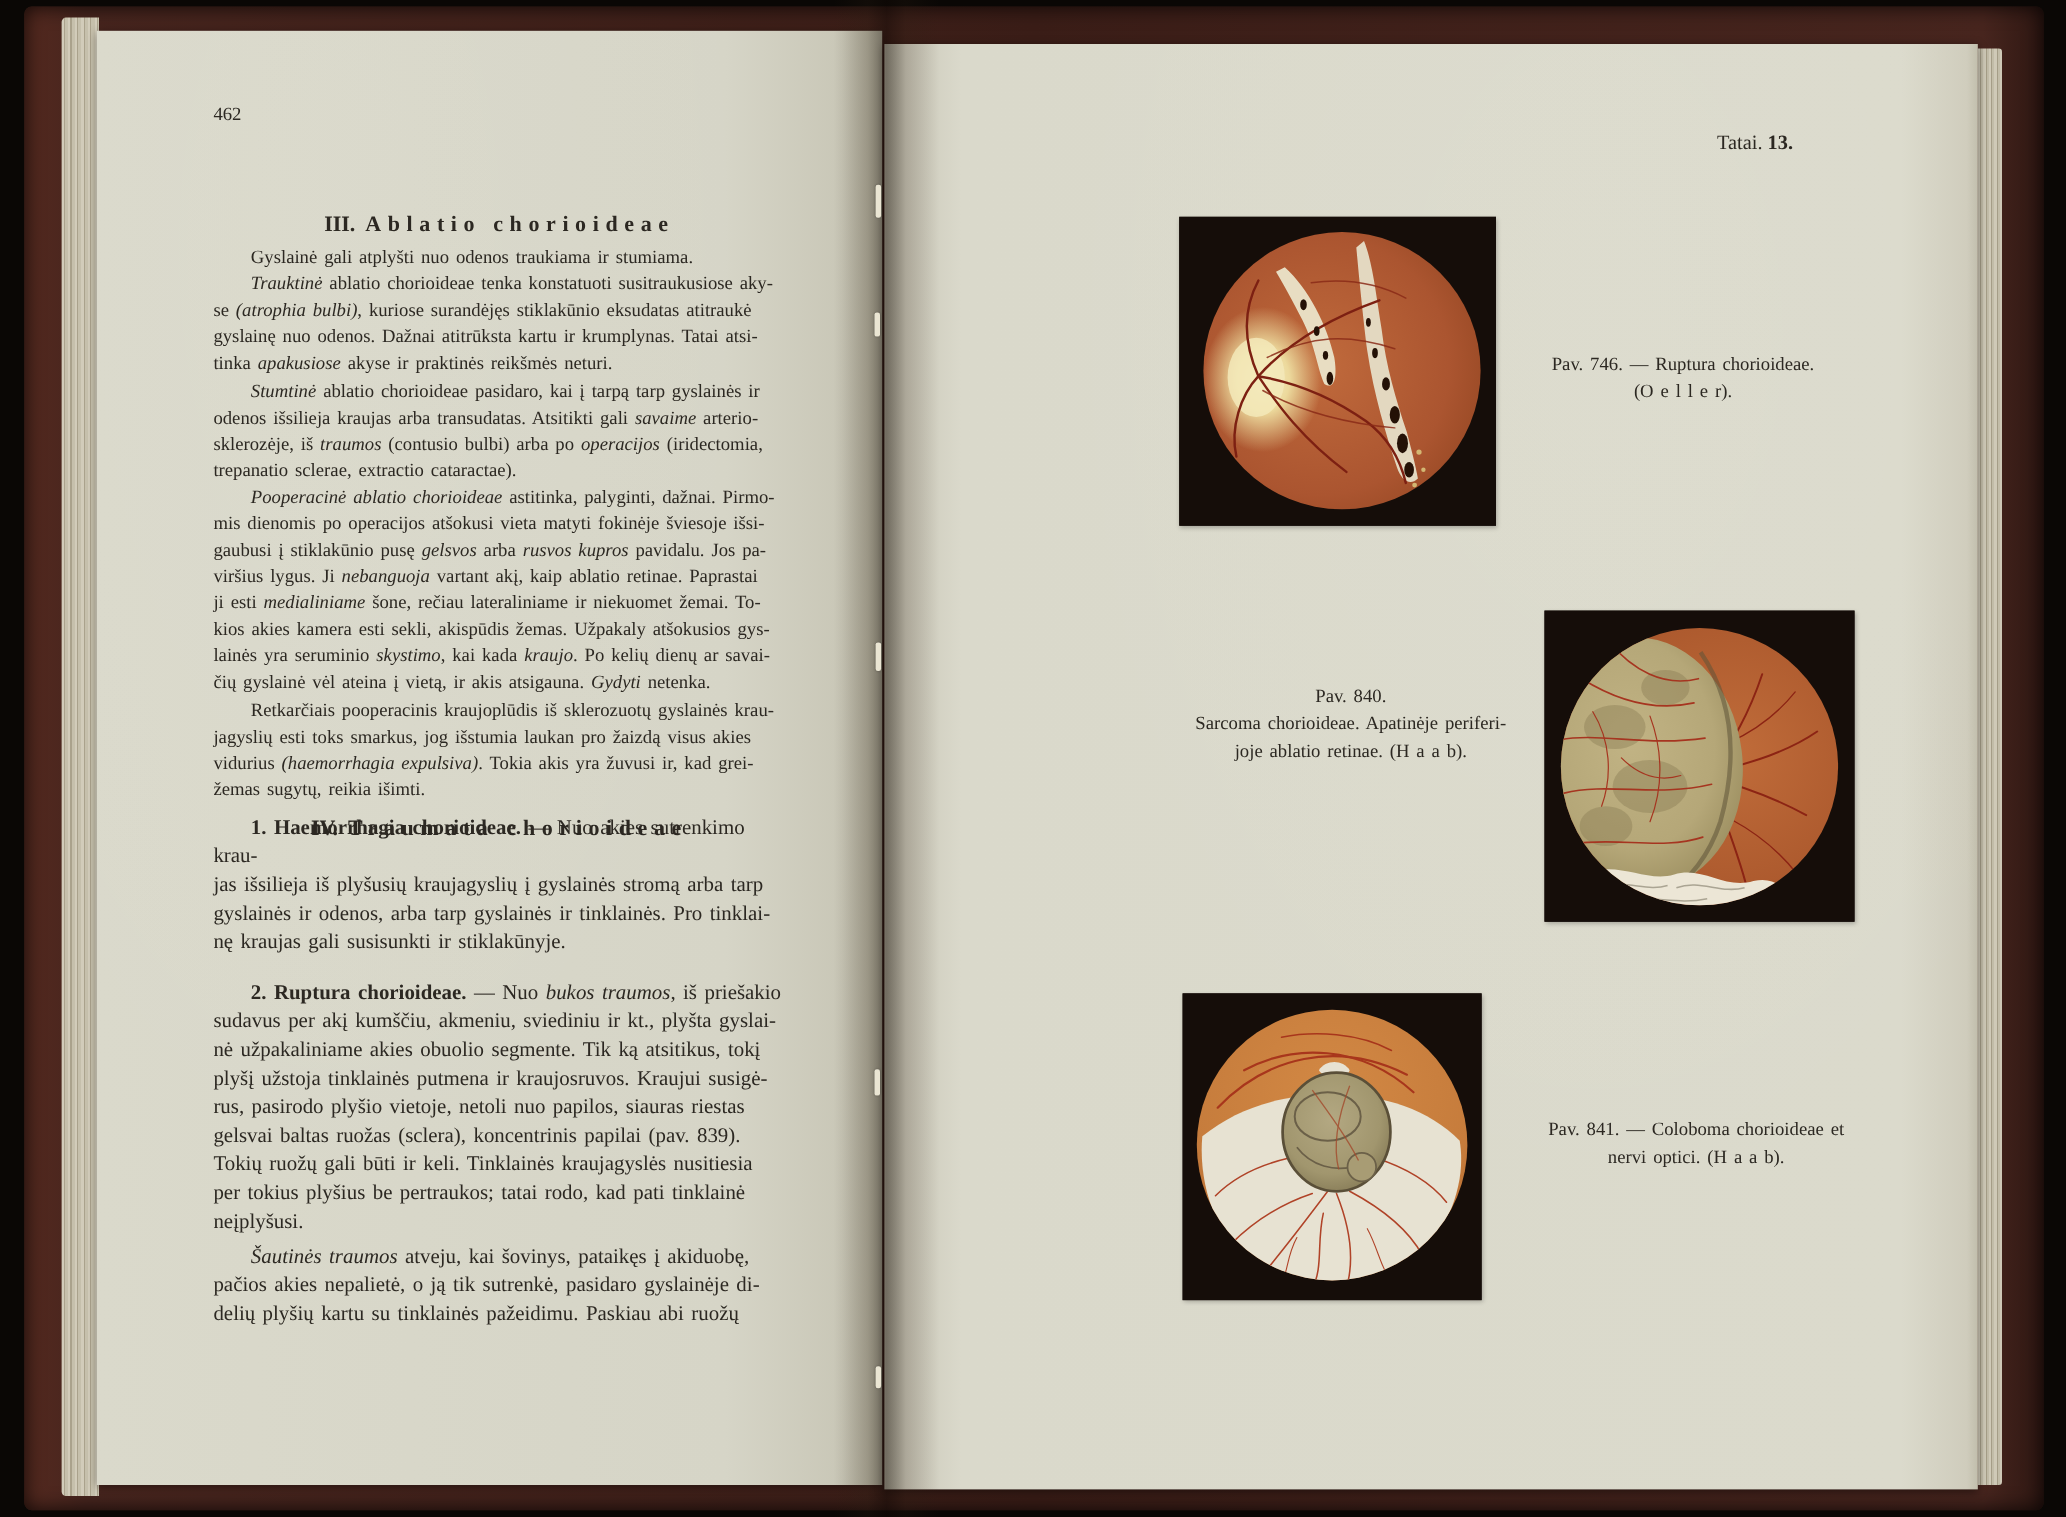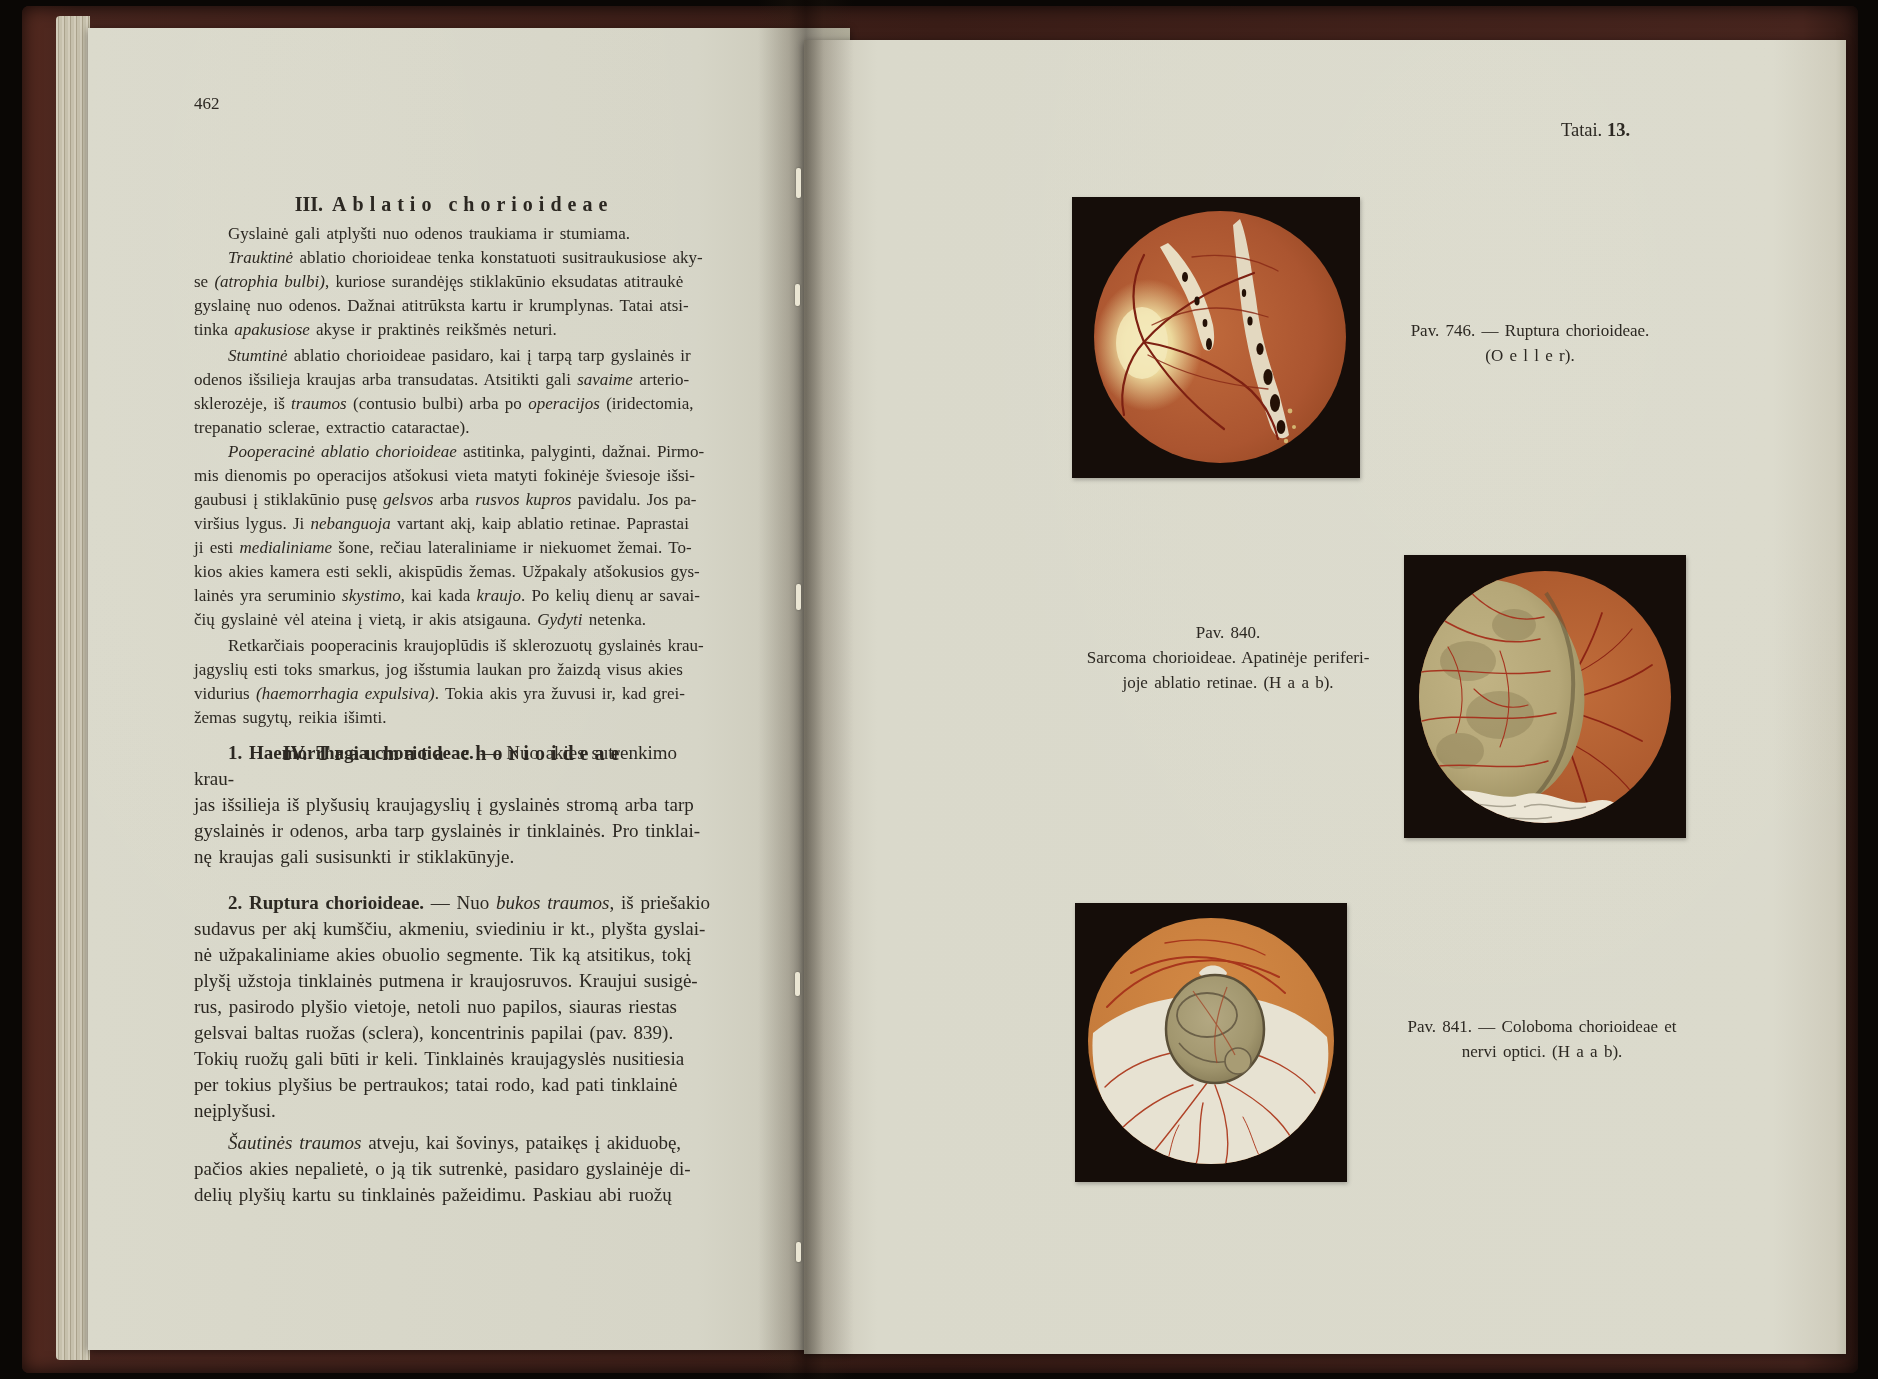--- a/index.html
+++ b/index.html
@@ -15,21 +15,21 @@
     box-shadow:0 0 18px rgba(0,0,0,.8) inset;
   }
   .stack-left{
     position:absolute;left:56px;top:16px;width:34px;height:1344px;border-radius:4px 0 0 4px;
     background:repeating-linear-gradient(90deg,#d2ccba 0 2px,#aaa28c 2px 3px,#c6c0ac 3px 6px);
   }
   .stack-right{
     position:absolute;left:1798px;top:44px;width:22px;height:1306px;border-radius:0 3px 3px 0;
     background:repeating-linear-gradient(90deg,#cfc9b7 0 2px,#a59d87 2px 3px,#c2bca8 3px 5px);
   }
-  .page{position:absolute;box-shadow:0 2px 8px rgba(0,0,0,.45);padding-left:48px;}
+  .page{position:absolute;box-shadow:0 2px 8px rgba(0,0,0,.45);}
   .page-left{
     left:88px;top:28px;width:714px;height:1322px;
     background:
       radial-gradient(ellipse at 30% 15%,rgba(255,255,248,.06),transparent 60%),
       linear-gradient(90deg,#dad9cb 0%,var(--c-page_left,#d6d5c7) 80%,#c9c7b7 95%,#b2af9c 100%);
   }
   .page-right{
     left:804px;top:40px;width:994px;height:1314px;
     background:
       radial-gradient(ellipse at 65% 20%,rgba(255,255,248,.06),transparent 60%),

